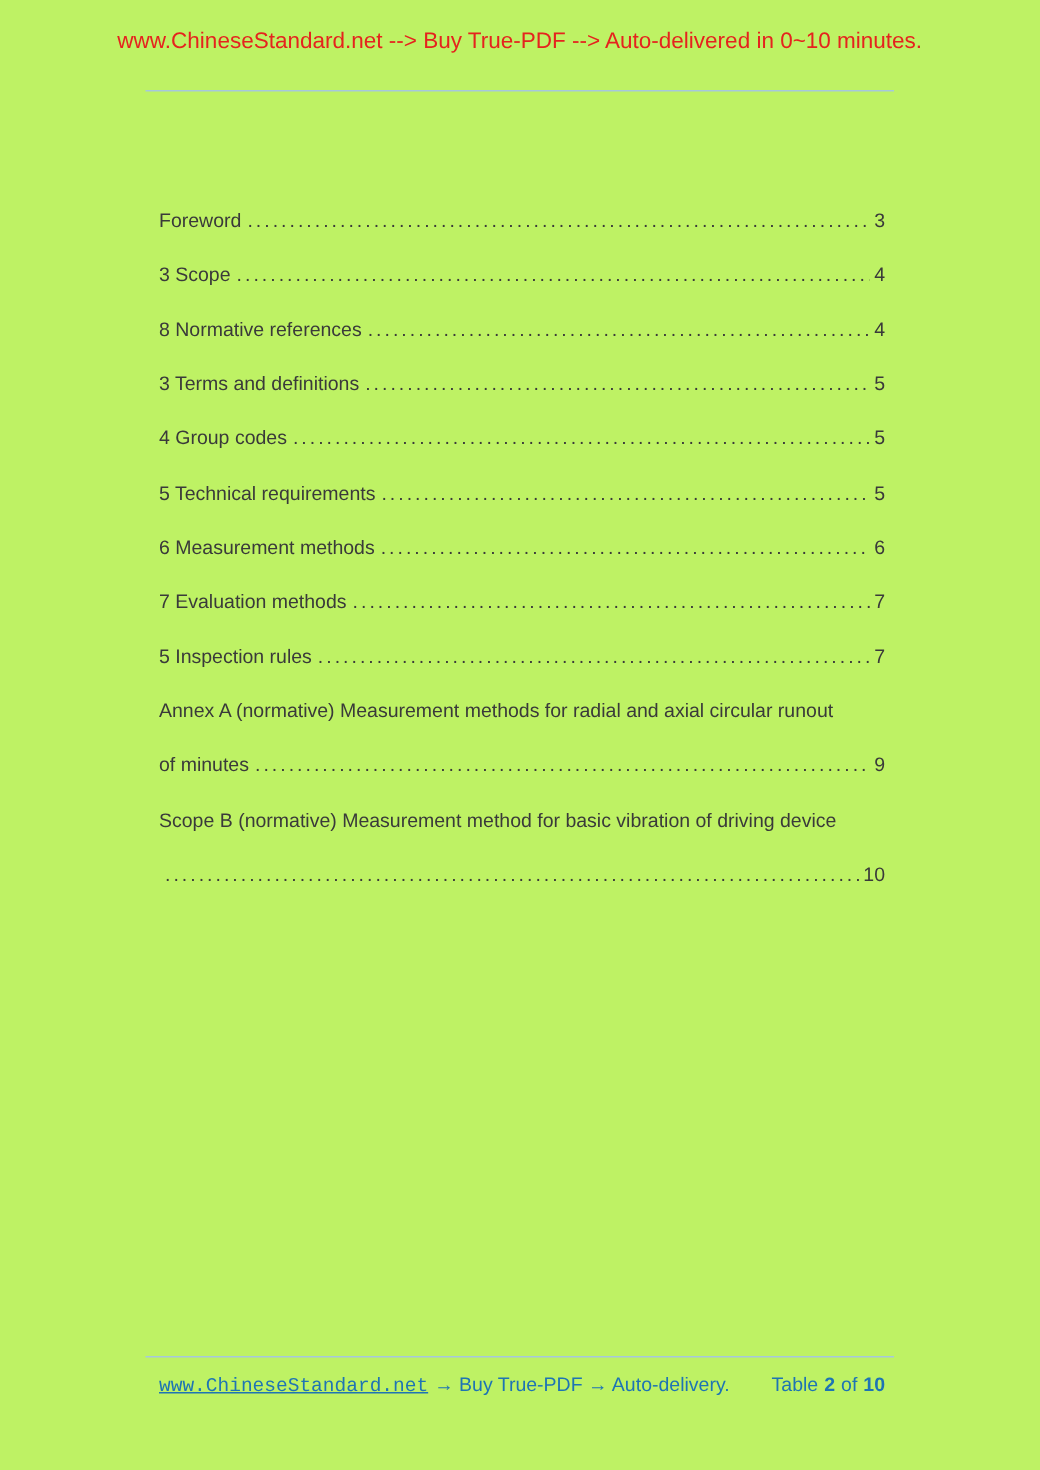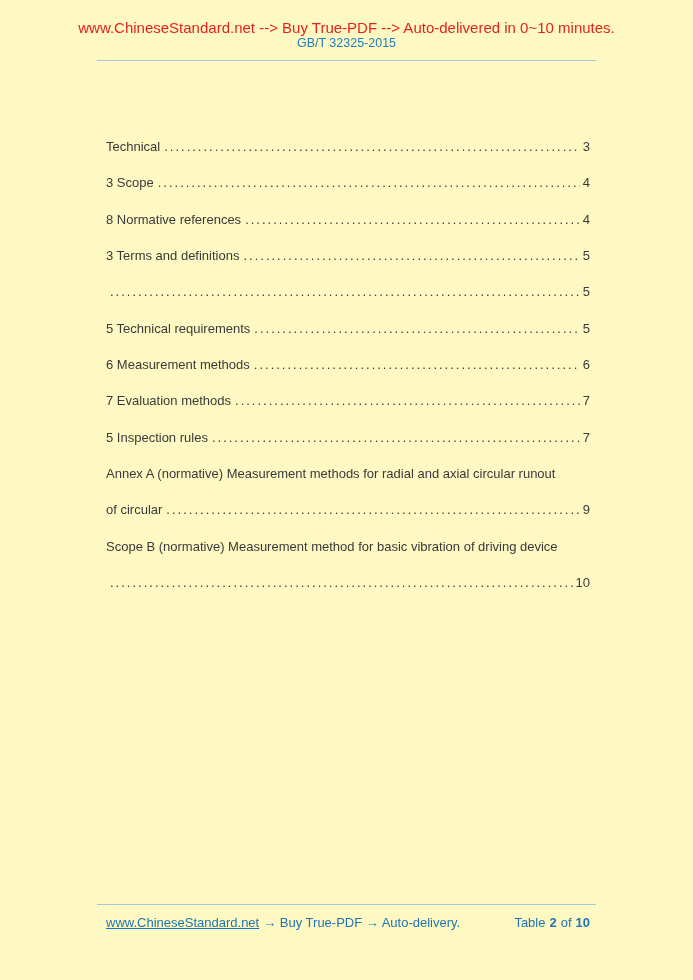--- a/index.html
+++ b/index.html
@@ -1,20 +1,20 @@
 <!DOCTYPE html>
 <html><head>
 <meta charset="utf-8">
 <style>
   html, body { margin: 0; padding: 0; background: #ffffff; }
   .page {
     position: relative;
     width: 693px;
     height: 980px;
-    background: #fef9c3;
+    background: #bef264;
     font-family: "Liberation Sans", "DejaVu Sans", sans-serif;
     overflow: hidden;
   }
   .banner {
     position: absolute;
     top: 19px; left: 0; width: 100%;
     text-align: center;
     color: #e5231e;
     font-size: 15px;
     line-height: 17px;
@@ -73,67 +73,67 @@
   .toc-page { flex: 0 0 auto; }
   .footer-left {
     position: absolute;
     left: 106px;
     top: 913px;
     font-size: 13px;
     line-height: 19px;
     color: #1e74b4;
     white-space: nowrap;
   }
-  .footer-link { text-decoration: underline; cursor: pointer; }
+  .footer-link { text-decoration: underline; cursor: pointer; font-family: Liberation Mono, monospace; }
   .footer-right {
     position: absolute;
     right: 103px;
     top: 913px;
     font-size: 13px;
     line-height: 19px;
     color: #1e74b4;
     white-space: nowrap;
   }
   .footer-right .num { font-weight: bold; }
   .sp { display: inline-block; width: 4px; }
 </style>
 </head>
 <body>
 
 <div class="page">
 
   <div class="banner">www.ChineseStandard.net --&gt; Buy True-PDF --&gt; Auto-delivered in 0~10 minutes.</div>
 
-  <div class="doc-code">GB/T 32325-2015</div>
 
   <div class="rule rule-top"></div>
 
 
   <div class="toc">
       <div class="toc-row">
-        <span class="toc-label">Technical</span>
+        <span class="toc-label">Foreword</span>
         <span class="toc-dots">............................................................................................................................................................................................................................</span>
         <span class="toc-page">3</span>
       </div>
       <div class="toc-row">
         <span class="toc-label">3 Scope</span>
         <span class="toc-dots">............................................................................................................................................................................................................................</span>
         <span class="toc-page">4</span>
       </div>
       <div class="toc-row">
         <span class="toc-label">8 Normative references</span>
         <span class="toc-dots">............................................................................................................................................................................................................................</span>
         <span class="toc-page">4</span>
       </div>
       <div class="toc-row">
         <span class="toc-label">3 Terms and definitions</span>
         <span class="toc-dots">............................................................................................................................................................................................................................</span>
         <span class="toc-page">5</span>
       </div>
       <div class="toc-row">
+        <span class="toc-label">4 Group codes</span>
         <span class="toc-dots">............................................................................................................................................................................................................................</span>
         <span class="toc-page">5</span>
       </div>
       <div class="toc-row">
         <span class="toc-label">5 Technical requirements</span>
         <span class="toc-dots">............................................................................................................................................................................................................................</span>
         <span class="toc-page">5</span>
       </div>
       <div class="toc-row">
         <span class="toc-label">6 Measurement methods</span>
@@ -147,21 +147,21 @@
       </div>
       <div class="toc-row">
         <span class="toc-label">5 Inspection rules</span>
         <span class="toc-dots">............................................................................................................................................................................................................................</span>
         <span class="toc-page">7</span>
       </div>
       <div class="toc-row">
         <span class="toc-label">Annex A (normative) Measurement methods for radial and axial circular runout</span>
       </div>
       <div class="toc-row">
-        <span class="toc-label">of circular</span>
+        <span class="toc-label">of minutes</span>
         <span class="toc-dots">............................................................................................................................................................................................................................</span>
         <span class="toc-page">9</span>
       </div>
       <div class="toc-row">
         <span class="toc-label">Scope B (normative) Measurement method for basic vibration of driving device</span>
       </div>
       <div class="toc-row">
         <span class="toc-label"></span>
         <span class="toc-dots">............................................................................................................................................................................................................................</span>
         <span class="toc-page">10</span>

